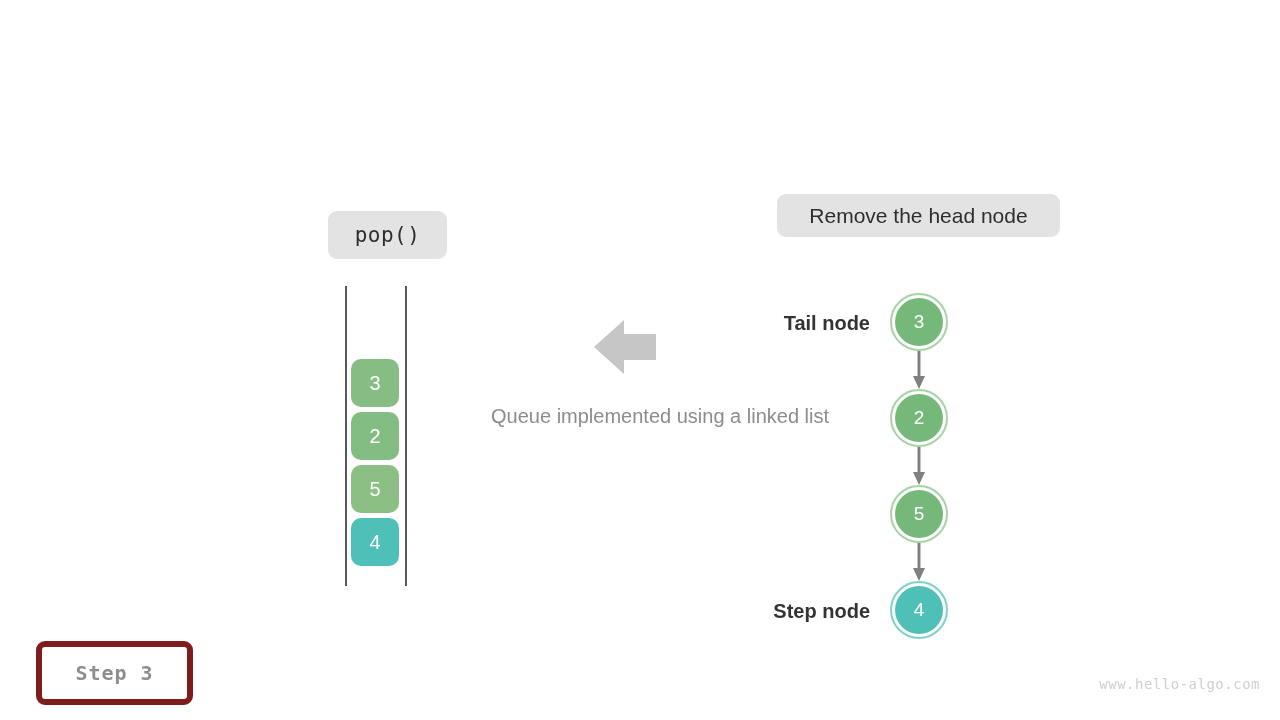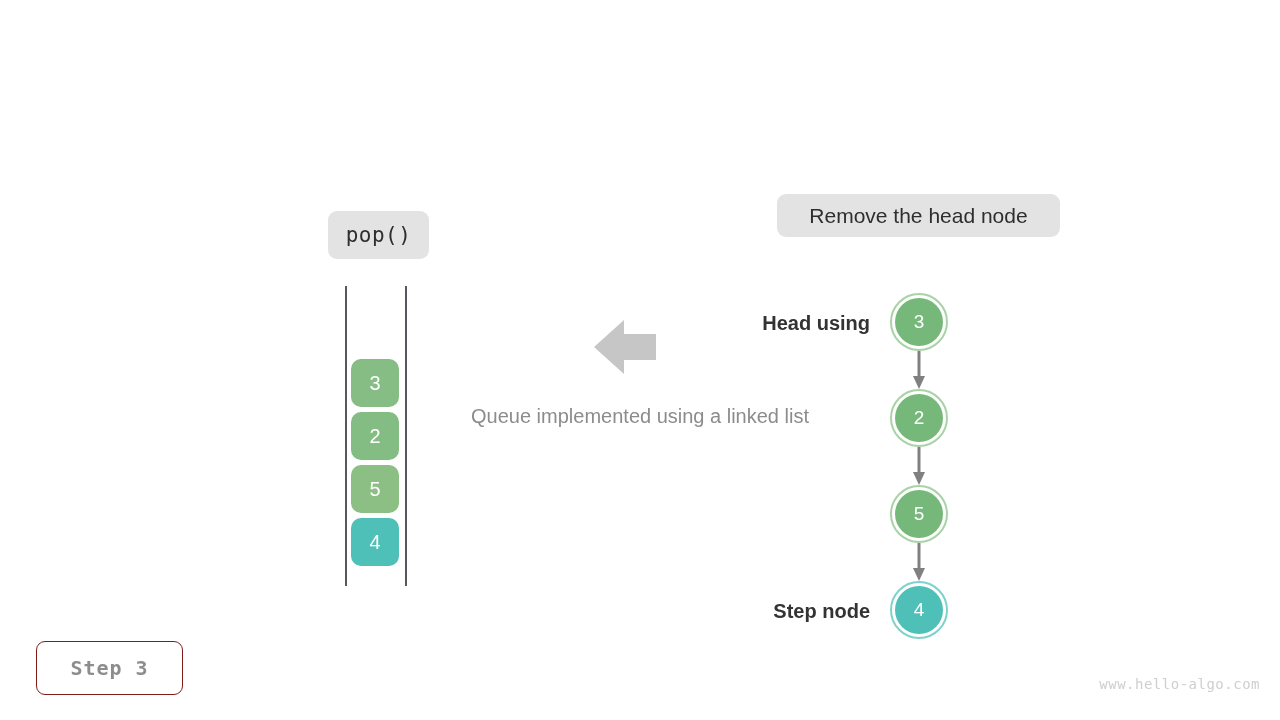--- a/index.html
+++ b/index.html
@@ -23,21 +23,21 @@
     border-radius: 9px;
     display: flex;
     align-items: center;
     justify-content: center;
     color: #2e2e2e;
     white-space: nowrap;
   }
   #pop-pill {
     left: 328px;
     top: 211px;
-    width: 101px;
+    width: 119px;
     height: 48px;
     font-family: "DejaVu Sans Mono", monospace;
     font-size: 21px;
     letter-spacing: 0.5px;
   }
   #action-pill {
     left: 777px;
     top: 194px;
     width: 283px;
     height: 43px;
@@ -87,24 +87,24 @@
     position: absolute;
     left: 594px;
     top: 320px;
     width: 62px;
     height: 54px;
   }
 
   
   #caption {
     position: absolute;
-    left: 437px;
+    left: 423px;
     top: 405px;
     width: 406px;
-    text-align: center;
+    text-align: right;
     font-size: 20px;
     color: #8c8c8c;
     white-space: nowrap;
   }
 
   
   #linked-list {
     position: absolute;
     left: 750px;
     top: 286px;
@@ -198,25 +198,25 @@
     <div class="node" style="top: 199px; border-color: rgb(168, 211, 165);">
       <div class="node-core" style="background: rgb(118, 184, 122);">5</div>
     </div>
     <div class="link-arrow" style="top: 257px;"><svg width="12" height="38" viewBox="0 0 12 38">
         <line x1="6" y1="0" x2="6" y2="27" stroke="#808080" stroke-width="3"></line>
         <polygon points="6,38 0,25 12,25" fill="#808080"></polygon>
       </svg></div>
     <div class="node" style="top: 295px; border-color: rgb(127, 210, 203);">
       <div class="node-core" style="background: rgb(78, 192, 184);">4</div>
     </div>
-    <div class="node-label" style="top: 26px;">Head using</div>
+    <div class="node-label" style="top: 26px;">Tail node</div>
     <div class="node-label" style="top: 314px;">Step node</div>
   </div>
 
 <div id="step-badge" style="position:absolute;left:36px;top:641px;width:145px;height:52px;
-            border:1px solid #7f1d1d;border-radius:9px;background:#ffffff;
+            border:6px solid #7f1d1d;border-radius:9px;background:#ffffff;
             display:flex;align-items:center;justify-content:center;">
   <span style="font-family:'DejaVu Sans Mono',monospace;font-size:20px;font-weight:bold;
                color:#8d8d8d;letter-spacing:1px;">Step 3</span>
 </div>
 
 <div style="position:absolute;right:20px;top:676px;font-family:'DejaVu Sans Mono',monospace;
             font-size:14px;color:#cfcfcf;letter-spacing:0.5px;">www.hello-algo.com</div>
 
 </body></html>

